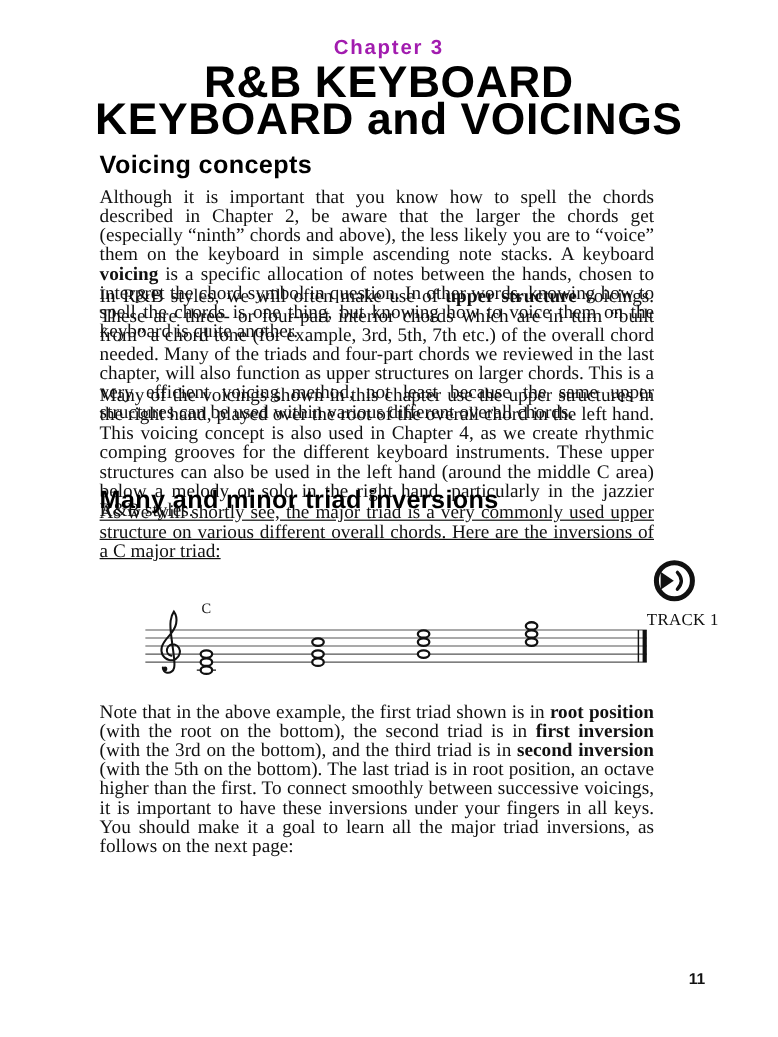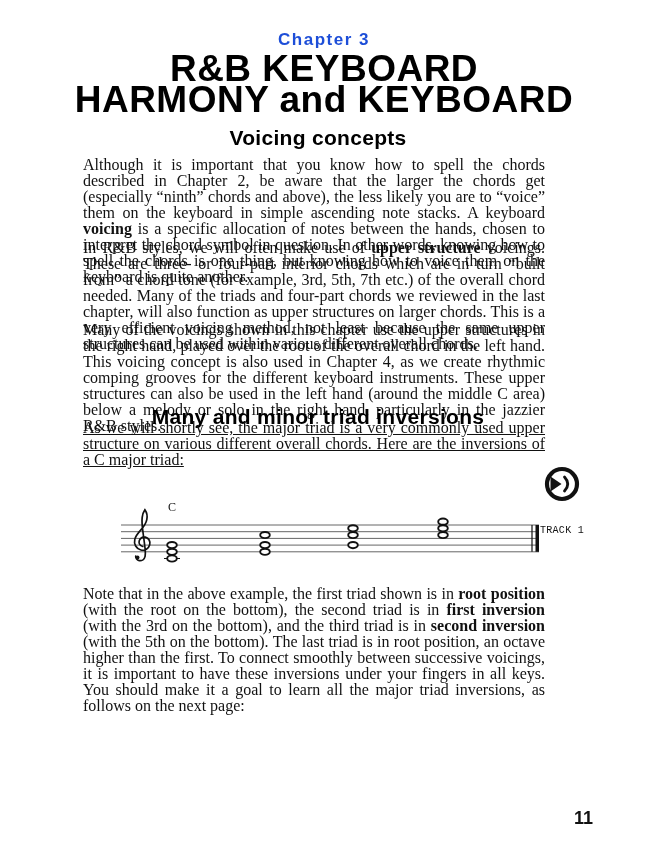--- a/index.html
+++ b/index.html
@@ -4,59 +4,59 @@
 <style>
   html,body{margin:0;padding:0;background:#e8e8e8;}
   .page{
     position:relative;width:648px;height:864px;background:#ffffff;
     margin:0 auto;overflow:hidden;
     font-family:"Liberation Serif", serif;color:#111;
   }
   .chapter-label{
     position:absolute;top:30px;left:0;width:648px;text-align:center;
     font-family:"Liberation Sans", sans-serif;font-weight:bold;
-    font-size:17px;letter-spacing:1.5px;color:#1d4ed8;
+    font-size:17px;letter-spacing:1.5px;color:#a21caf;
   }
   .page-title{
     position:absolute;top:53px;left:0;width:648px;text-align:center;
     font-family:"Liberation Sans", sans-serif;font-weight:bold;
     font-size:37px;line-height:31px;letter-spacing:0.5px;color:#000;
   }
   .section-heading{
     position:absolute;left:83px;width:470px;
     font-family:"Liberation Sans", sans-serif;font-weight:bold;
-    font-size:21px;letter-spacing:0.3px;color:#000;text-align:center;
+    font-size:21px;letter-spacing:0.3px;color:#000;
   }
   .para{
     position:absolute;left:83px;width:462px;
     font-size:16px;line-height:16px;text-align:justify;color:#111;
   }
   .para b{font-weight:bold;}
   .track-box{position:absolute;left:539px;top:464px;width:46px;text-align:center;}
   .track-label{
-    font-family:Liberation Mono, monospace;font-size:10px;
-    letter-spacing:0.3px;color:#111;margin-top:17px;white-space:nowrap;
+    font-family:Liberation Serif, serif;font-size:14px;
+    letter-spacing:0.3px;color:#111;margin-top:1px;white-space:nowrap;
   }
   .staff-svg{position:absolute;left:121px;top:497px;}
   .page-number{
     position:absolute;left:574px;top:808px;
     font-family:"Liberation Sans", sans-serif;font-weight:bold;
-    font-size:18px;color:#111;
+    font-size:13px;color:#111;
   }
 </style>
 </head>
 <body>
 
 <div class="page">
 
   <div class="chapter-label">Chapter 3</div>
 
   <div class="page-title">
     <div>R&amp;B KEYBOARD</div>
-    <div>HARMONY and KEYBOARD</div>
+    <div>KEYBOARD and VOICINGS</div>
   </div>
 
   <div class="section-heading" style="top:126px;">Voicing concepts</div>
 
   <div class="para" style="top:157px;">Although it is important that you know how to spell the chords described in Chapter 2, be aware that the larger the chords get (especially “ninth” chords and above), the less likely you are to “voice” them on the keyboard in simple ascending note stacks. A keyboard <b>voicing</b> is a specific allocation of notes between the hands, chosen to interpret the chord symbol in question. In other words, knowing how to spell the chords is one thing, but knowing how to voice them on the keyboard is quite another.</div>
   <div class="para" style="top:240px;">In R&amp;B styles, we will often make use of <b>upper structure</b> voicings. These are three- or four-part interior chords which are in turn “built from” a chord tone (for example, 3rd, 5th, 7th etc.) of the overall chord needed. Many of the triads and four-part chords we reviewed in the last chapter, will also function as upper structures on larger chords. This is a very efficient voicing method, not least because the same upper structures can be used within various different overall chords.</div>
   <div class="para" style="top:322px;">Many of the voicings shown in this chapter use the upper structures in the right hand, played over the root of the overall chord in the left hand. This voicing concept is also used in Chapter 4, as we create rhythmic comping grooves for the different keyboard instruments. These upper structures can also be used in the left hand (around the middle C area) below a melody or solo in the right hand, particularly in the jazzier R&amp;B styles.</div>
 
   <div class="section-heading" style="top:405px;">Many and minor triad inversions</div>
 

